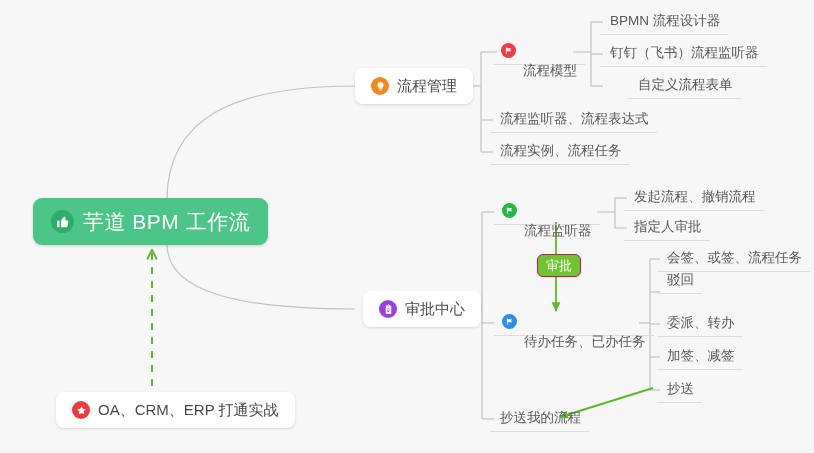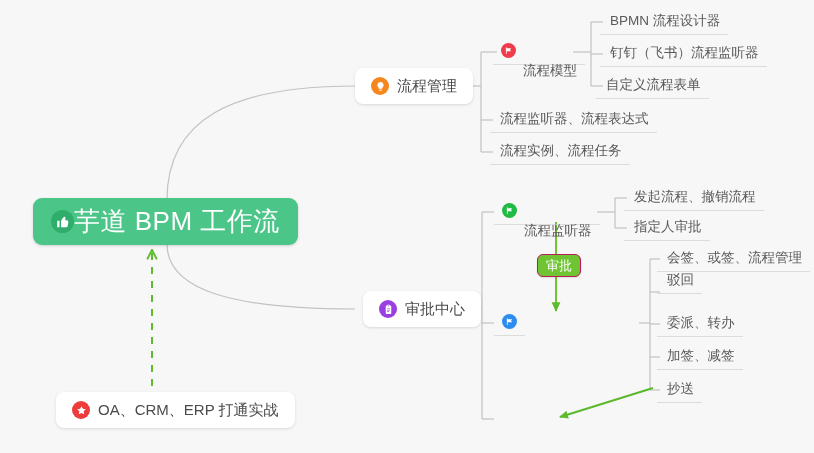--- a/index.html
+++ b/index.html
@@ -25,22 +25,23 @@
   
   .root{
     background:#4cc588;
     border-radius:9px;
     padding:0 18px;
     height:47px;
     box-shadow:0 1px 3px rgba(0,0,0,.16);
   }
   .root .label{
     color:#ffffff;
-    font-size:26px;
+    font-size:21px;
     letter-spacing:.5px;
+    margin-left:9px;
   }
   
   .card{
     background:#ffffff;
     border-radius:8px;
     padding:0 16px;
     height:36px;
     box-shadow:0 1px 3px rgba(0,0,0,.13);
   }
   .card .label{
@@ -174,21 +175,21 @@
     </span>
     <span class="label ic">流程模型</span>
   </div>
 
   <div class="node u plain" style="left:600px;top:10px;">
     <span class="label">BPMN 流程设计器</span>
   </div>
   <div class="node u plain" style="left:600px;top:42px;">
     <span class="label">钉钉（飞书）流程监听器</span>
   </div>
-  <div class="node u plain" style="left:596px;top:74px;">
+  <div class="node u plain" style="left:628px;top:74px;">
     <span class="label">自定义流程表单</span>
   </div>
 
   <div class="node u plain" style="left:490px;top:108px;">
     <span class="label">流程监听器、流程表达式</span>
   </div>
   <div class="node u plain" style="left:490px;top:140px;">
     <span class="label">流程实例、流程任务</span>
   </div>
 
@@ -215,38 +216,42 @@
   <div class="node u plain" style="left:624px;top:186px;">
     <span class="label">发起流程、撤销流程</span>
   </div>
 
   <div class="node u" style="left:494px;top:311px;">
     <span class="ico ico-sm" style="background:#2d8cf0;">
       <svg width="9" height="9" viewBox="0 0 24 24" fill="#ffffff">
         <path d="M5 3v18h2v-7h12l-3-4 3-4H7V3z"></path>
       </svg>
     </span>
+    <span class="label ic">待办任务、已办任务</span>
   </div>
 
   <div class="node u plain" style="left:657px;top:247px;">
-    <span class="label">会签、或签、流程管理</span>
+    <span class="label">会签、或签、流程任务</span>
   </div>
   <div class="node u plain" style="left:657px;top:269px;">
     <span class="label">驳回</span>
   </div>
   <div class="node u plain" style="left:657px;top:312px;">
     <span class="label">委派、转办</span>
   </div>
   <div class="node u plain" style="left:657px;top:345px;">
     <span class="label">加签、减签</span>
   </div>
   <div class="node u plain" style="left:657px;top:378px;">
     <span class="label">抄送</span>
   </div>
 
+  <div class="node u plain" style="left:490px;top:407px;">
+    <span class="label">抄送我的流程</span>
+  </div>
 
   <div class="badge" style="left:537px;top:254px;">审批</div>
 
   <div class="node card" style="left:56px;top:392px;">
     <span class="ico" style="background:#ee3b3b;">
       <svg width="11" height="11" viewBox="0 0 24 24" fill="#ffffff">
         <path d="M12 2.5l2.9 5.9 6.5.9-4.7 4.6 1.1 6.5-5.8-3-5.8 3 1.1-6.5L2.6 9.3l6.5-.9z"></path>
       </svg>
     </span>
     <span class="label">OA、CRM、ERP 打通实战</span>

